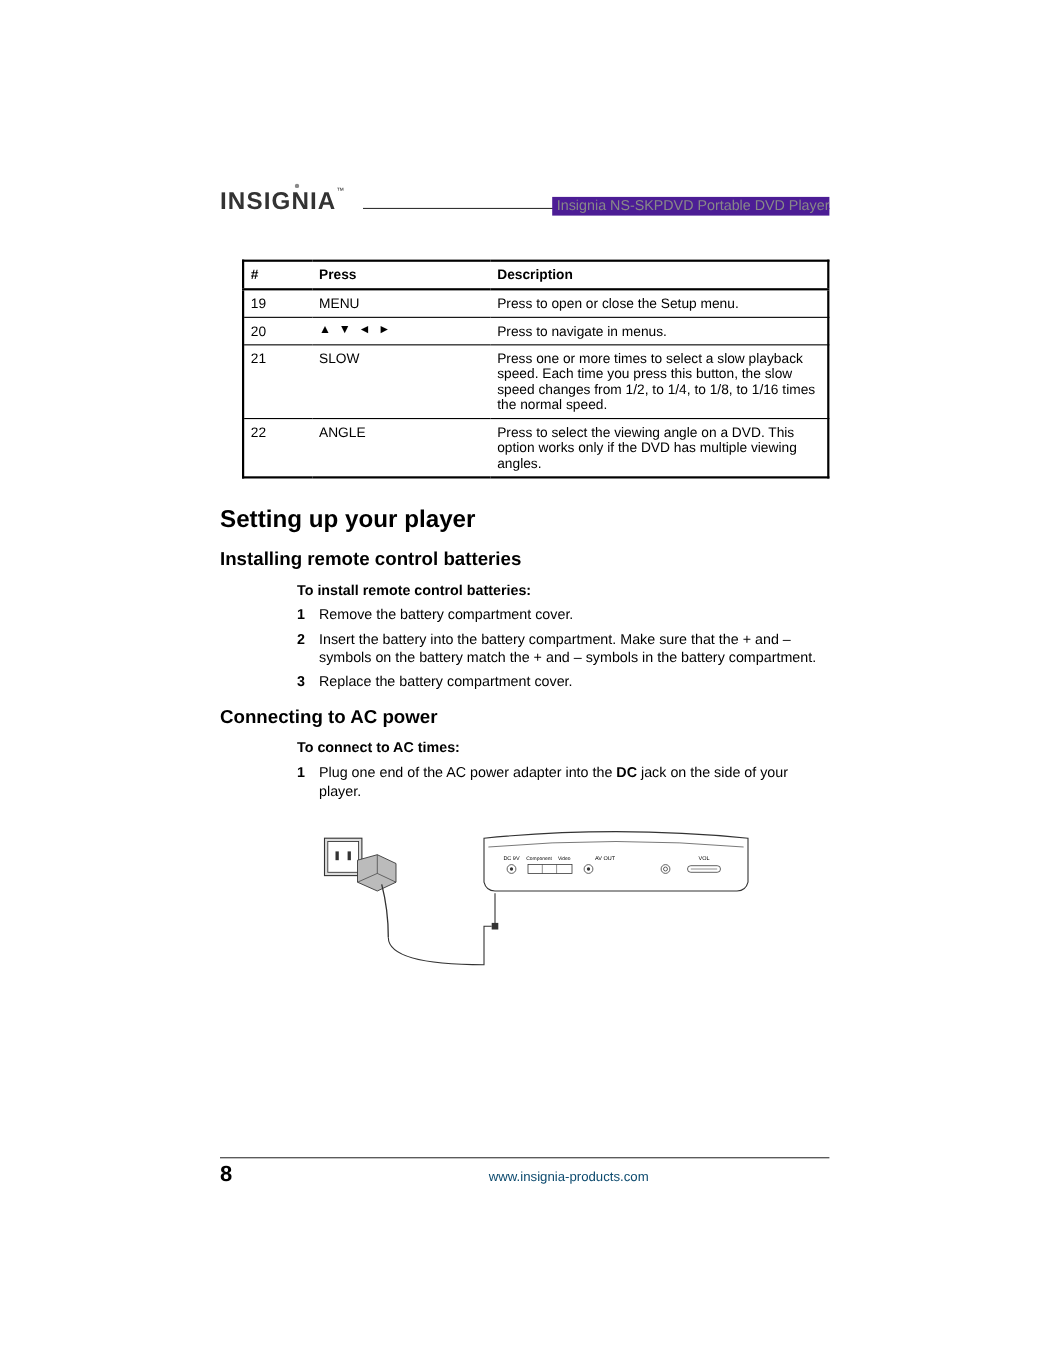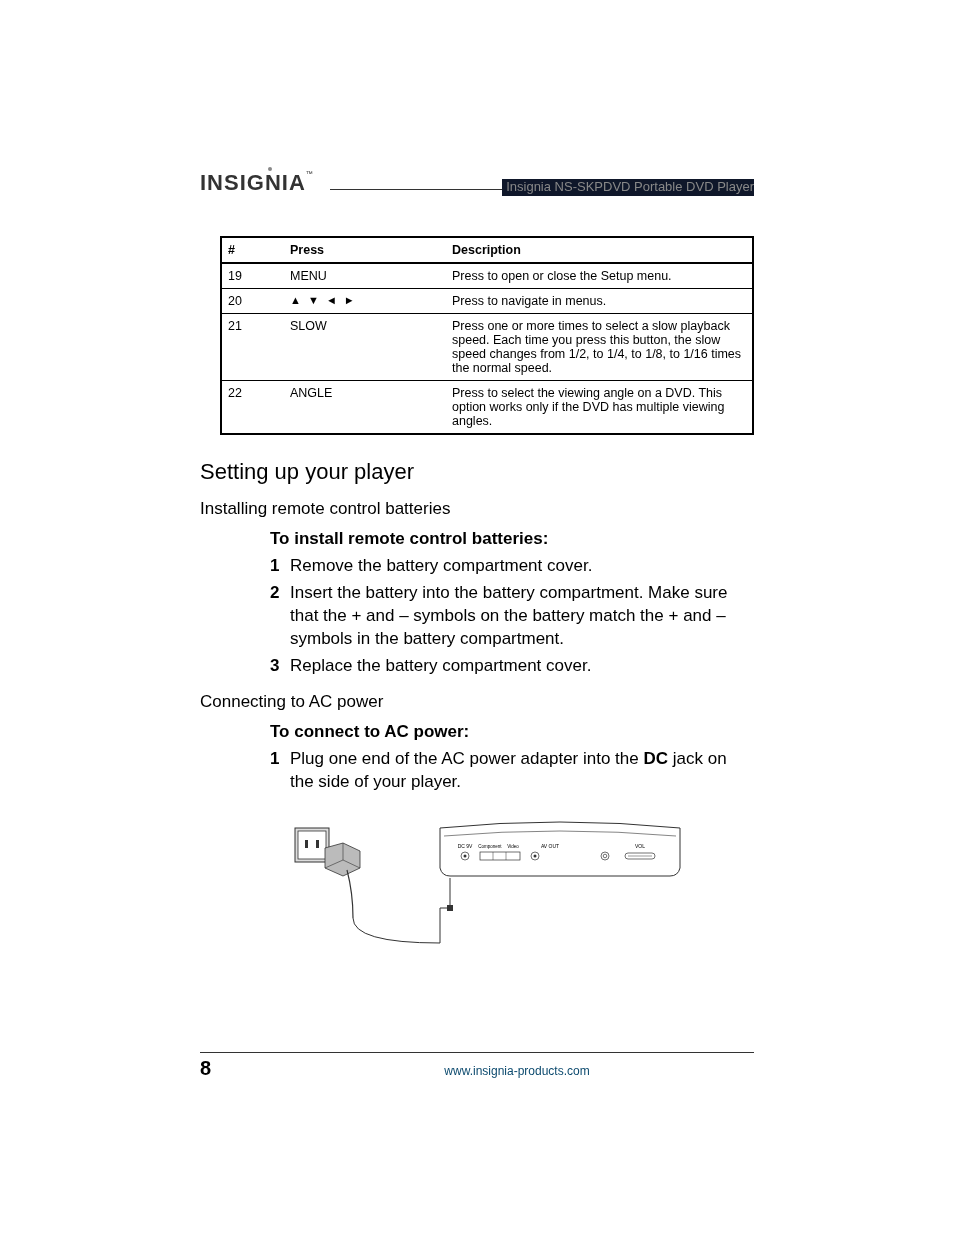--- a/index.html
+++ b/index.html
@@ -55,21 +55,21 @@
   .logo .tm {
     font-size: 7px;
     vertical-align: top;
     font-weight: normal;
   }
   .header-title {
     font-size: 13px;
     color: #888;
     position: relative;
     z-index: 2;
-    background: #0f172a;
+    background: #4c1d95;
     padding-left: 4px;
     padding-bottom: 2px;
   }
   table.button-table {
     width: 100%;
     border-collapse: collapse;
     border: 2px solid #000;
     margin-left: 20px;
     width: calc(100% - 20px);
     font-size: 12.5px;
@@ -92,31 +92,31 @@
     margin-bottom: 0;
   }
   .col-num { width: 50px; }
   .col-btn { width: 150px; }
   .arrows {
     font-size: 11px;
     letter-spacing: 2px;
   }
   h1.section {
     font-size: 22px;
-    font-weight: normal;
+    font-weight: bold;
     margin: 24px 0 8px 0;
   }
   h2.subsection {
     font-size: 17px;
-    font-weight: normal;
+    font-weight: bold;
     margin: 14px 0 10px 0;
   }
   .instructions {
     margin-left: 70px;
-    font-size: 17px;
+    font-size: 13px;
   }
   .instructions .lead {
     font-weight: bold;
     margin: 6px 0;
   }
   .step {
     display: flex;
     margin: 4px 0;
     line-height: 1.35;
   }
@@ -223,21 +223,21 @@
       <div class="txt">Insert the battery into the battery compartment. Make sure that the + and – symbols on the battery match the + and – symbols in the battery compartment.</div>
     </div>
     <div class="step">
       <div class="num">3</div>
       <div class="txt">Replace the battery compartment cover.</div>
     </div>
   </div>
 
   <h2 class="subsection">Connecting to AC power</h2>
   <div class="instructions">
-    <div class="lead">To connect to AC power:</div>
+    <div class="lead">To connect to AC times:</div>
     <div class="step">
       <div class="num">1</div>
       <div class="txt">
         <span>Plug one end of the AC power adapter into the </span><b>DC</b><span> jack on the side of your player.</span>
       </div>
     </div>
   </div>
 
   <svg class="diagram" viewBox="0 0 400 140">
 

